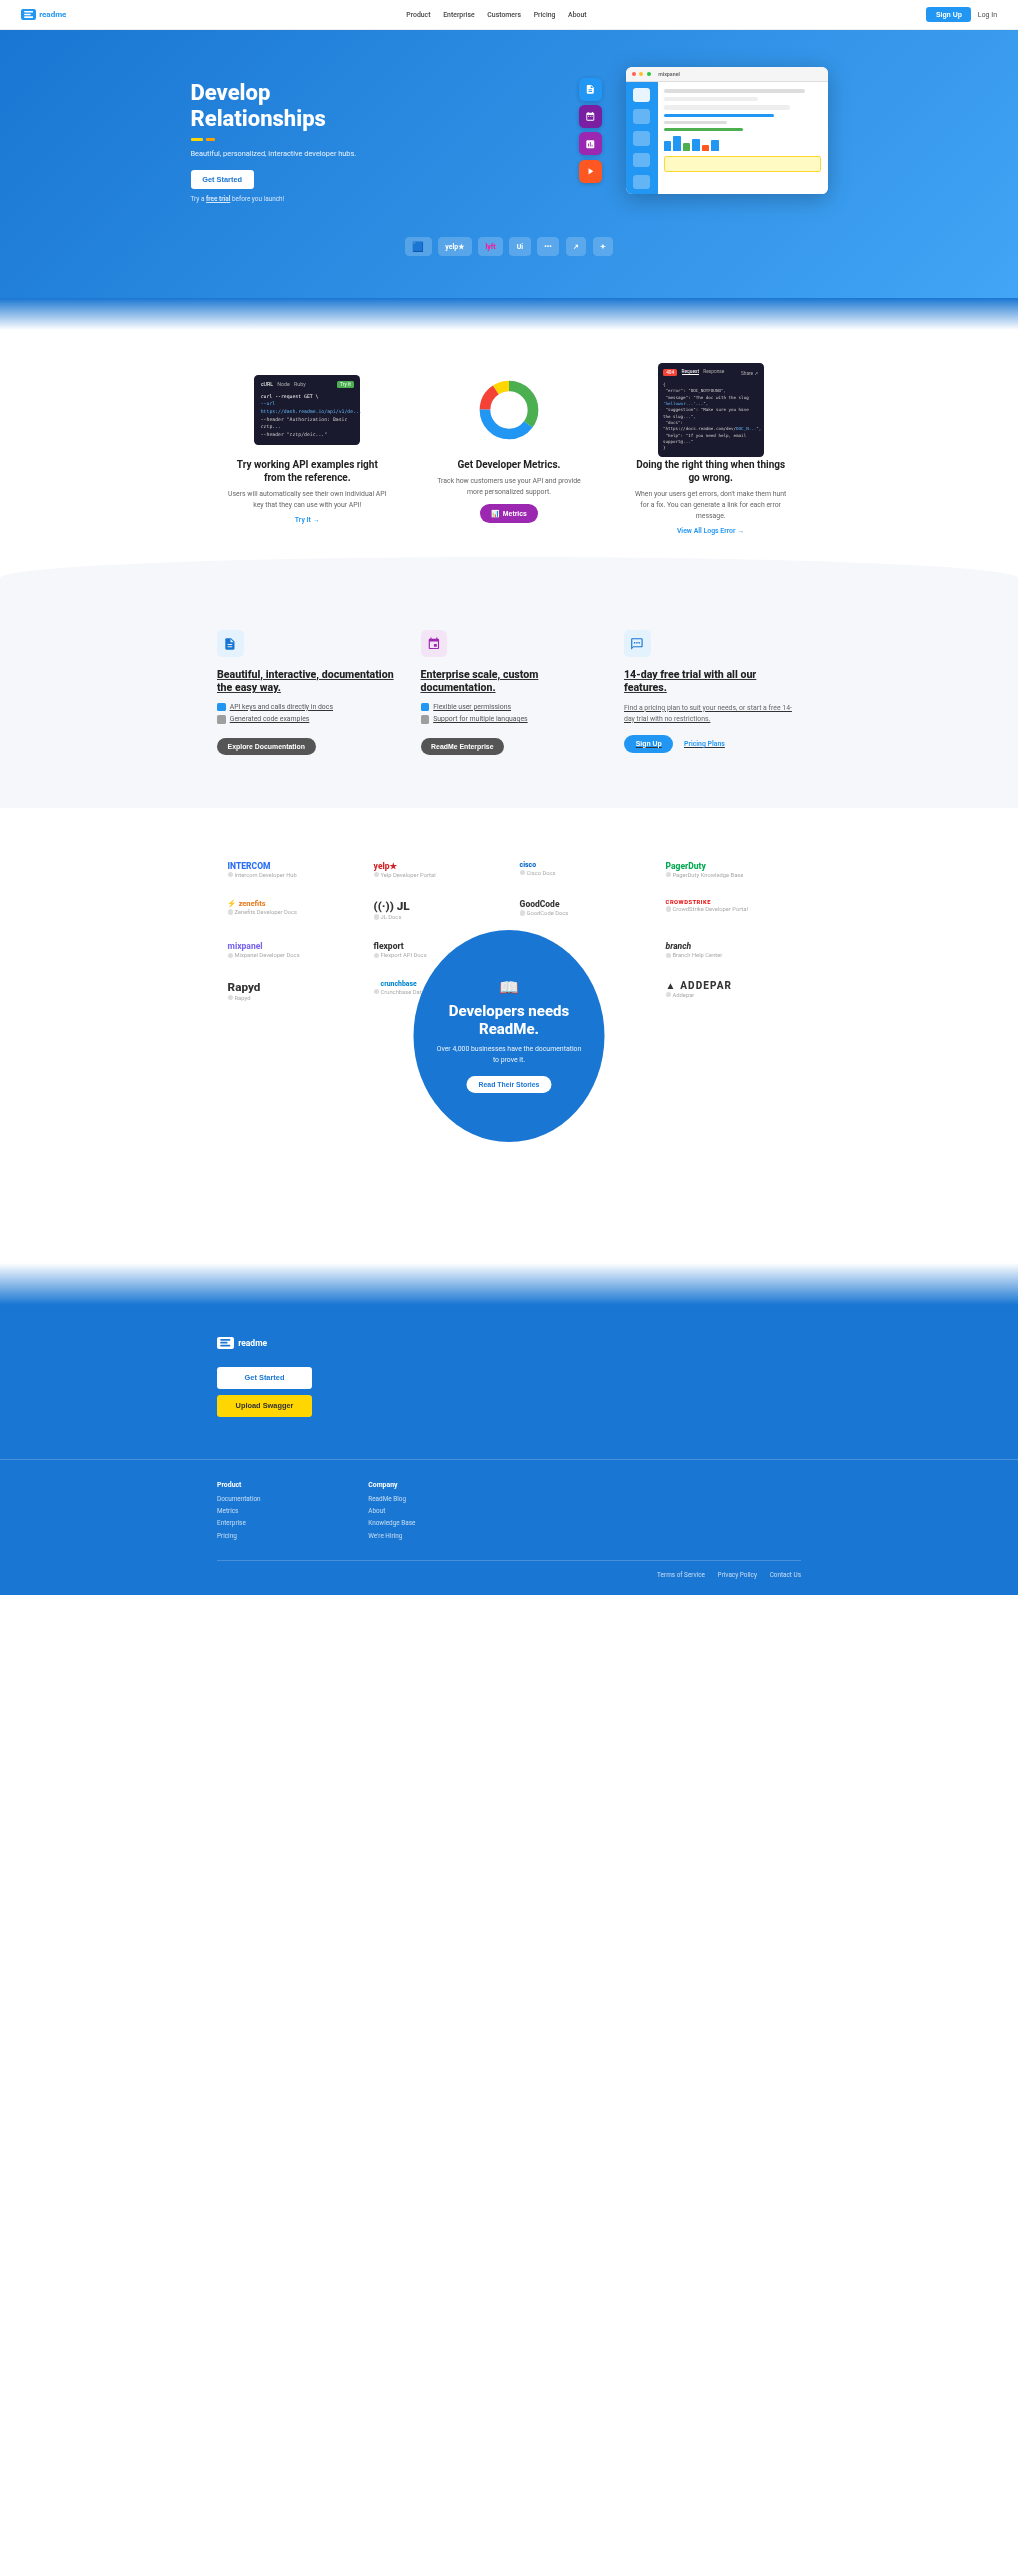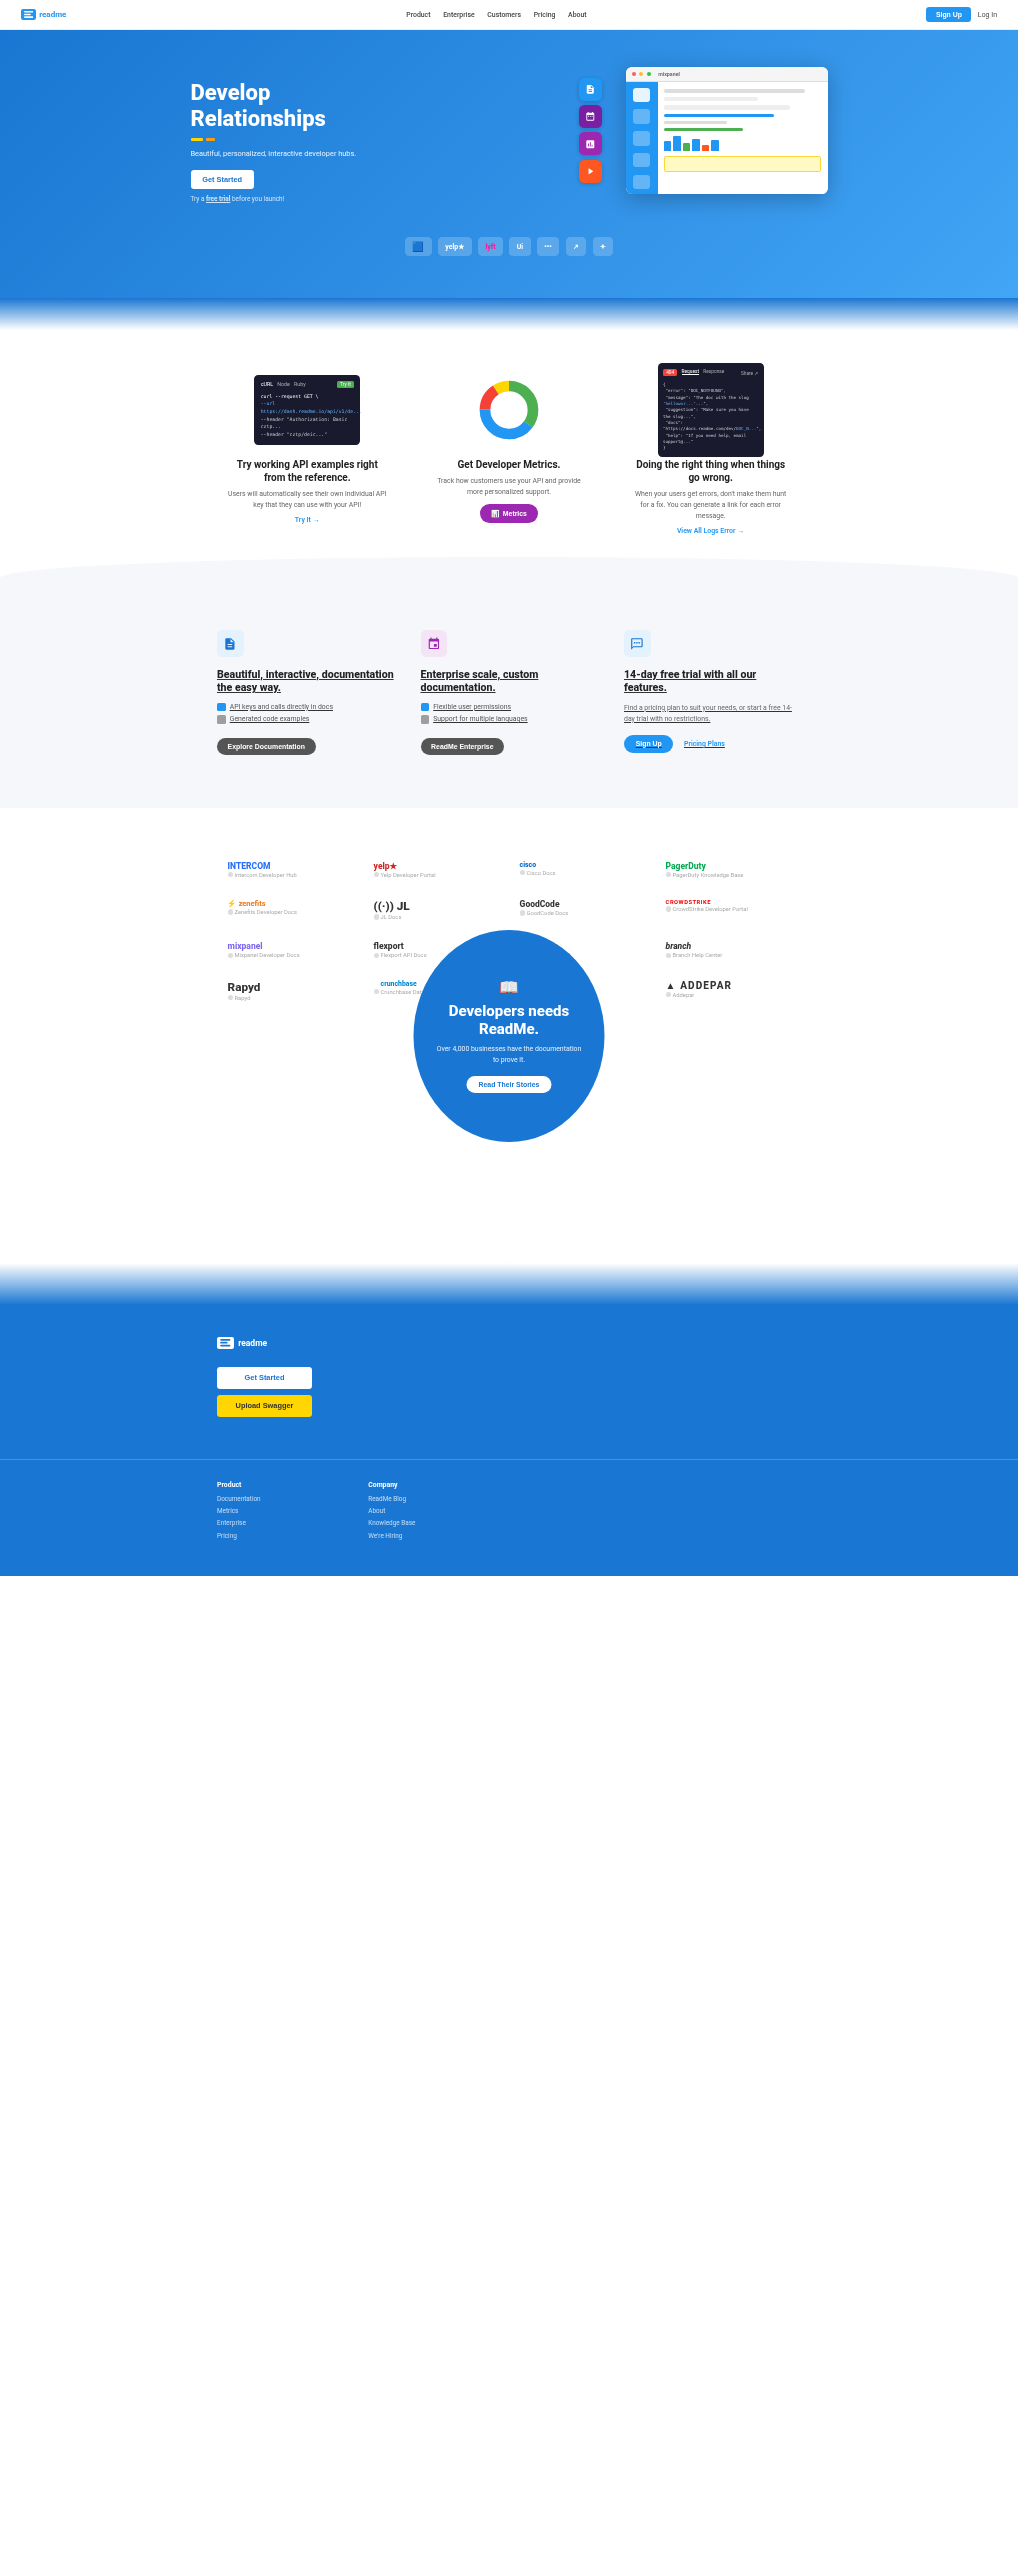--- a/index.html
+++ b/index.html
@@ -531,15 +531,20 @@
       <div>
         <div class="footer-col-title">Company</div>
         <a class="footer-link">ReadMe Blog</a>
         <a class="footer-link">About</a>
         <a class="footer-link">Knowledge Base</a>
         <a class="footer-link">We're Hiring</a>
       </div>
       <div></div>
       <div></div>
     </div>
+    <div class="footer-bottom">
+      <a class="footer-bottom-link">Terms of Service</a>
+      <a class="footer-bottom-link">Privacy Policy</a>
+      <a class="footer-bottom-link">Contact Us</a>
+    </div>
   </div>
 </footer>
 
 
 </body></html>

